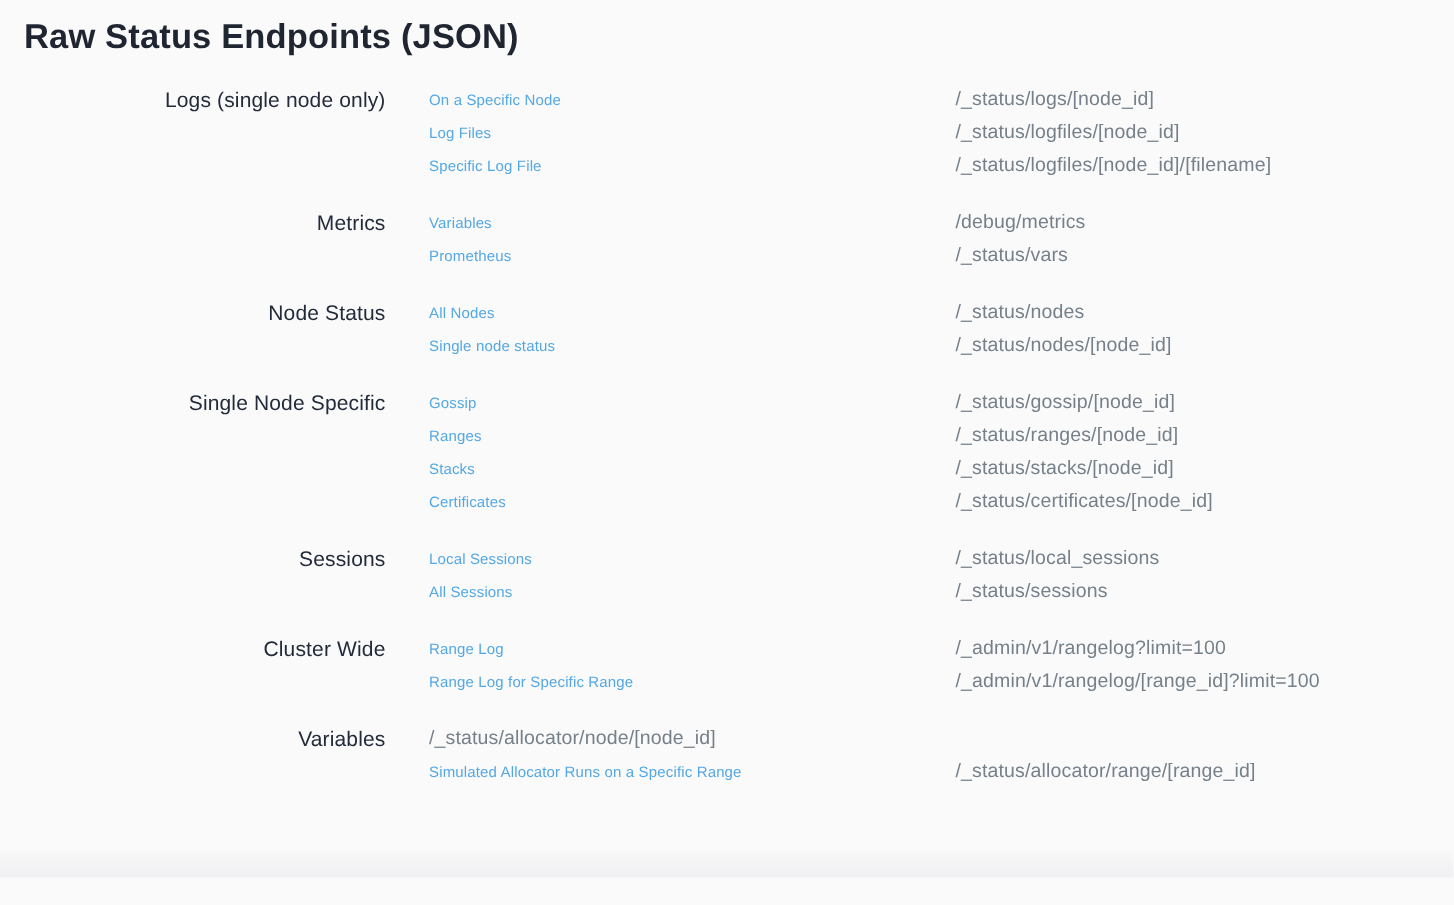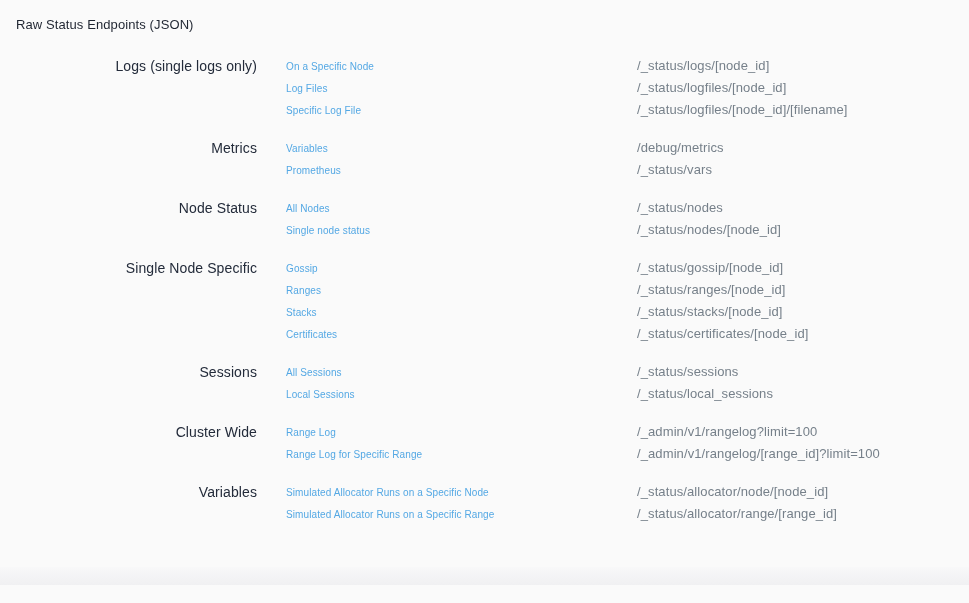--- a/index.html
+++ b/index.html
@@ -13,23 +13,23 @@
   }
   .page {
     position: relative;
     width: 969px;
     height: 585px;
     background: var(--bg, #fafafa);
   }
   h1.page-title {
     margin: 0;
     padding: 11px 0 0 16px;
-    font-size: 13px;
+    font-size: 23px;
     line-height: 27px;
-    font-weight: 400;
+    font-weight: 700;
     letter-spacing: 0.1px;
     color: var(--heading, #1f2531);
   }
   .endpoints-table {
     margin-top: 17px;
   }
   .group {
     display: flex;
     align-items: flex-start;
     margin-bottom: 16px;
@@ -79,21 +79,21 @@
     background: linear-gradient(#f8f8f9, #f0f0f2);
   }
 </style>
 </head>
 <body>
 
 <div class="page">
   <h1 class="page-title">Raw Status Endpoints (JSON)</h1>
   <div class="endpoints-table" id="endpoints-table">
   <div class="group">
-    <div class="category">Logs (single logs only)</div>
+    <div class="category">Logs (single node only)</div>
     <div class="rows">
   <div class="row">
     <a class="link" href="#">On a Specific Node</a>
     <span class="endpoint">/_status/logs/[node_id]</span>
   </div>
 
   <div class="row">
     <a class="link" href="#">Log Files</a>
     <span class="endpoint">/_status/logfiles/[node_id]</span>
   </div>
@@ -157,28 +157,28 @@
     <a class="link" href="#">Certificates</a>
     <span class="endpoint">/_status/certificates/[node_id]</span>
   </div>
 </div>
   </div>
 
   <div class="group">
     <div class="category">Sessions</div>
     <div class="rows">
   <div class="row">
+    <a class="link" href="#">Local Sessions</a>
+    <span class="endpoint">/_status/local_sessions</span>
+  </div>
+
+  <div class="row">
     <a class="link" href="#">All Sessions</a>
     <span class="endpoint">/_status/sessions</span>
   </div>
-
-  <div class="row">
-    <a class="link" href="#">Local Sessions</a>
-    <span class="endpoint">/_status/local_sessions</span>
-  </div>
 </div>
   </div>
 
   <div class="group">
     <div class="category">Cluster Wide</div>
     <div class="rows">
 
 
   <div class="row">
     <a class="link" href="#">Range Log</a>
@@ -189,21 +189,20 @@
     <a class="link" href="#">Range Log for Specific Range</a>
     <span class="endpoint">/_admin/v1/rangelog/[range_id]?limit=100</span>
   </div>
 </div>
   </div>
 
   <div class="group">
     <div class="category">Variables</div>
     <div class="rows">
   <div class="row">
-    <a class="link" href="#">Simulated Allocator Runs on a Specific Node</a>
     <span class="endpoint">/_status/allocator/node/[node_id]</span>
   </div>
 
   <div class="row">
     <a class="link" href="#">Simulated Allocator Runs on a Specific Range</a>
     <span class="endpoint">/_status/allocator/range/[range_id]</span>
   </div>
 </div>
   </div>
 </div>

